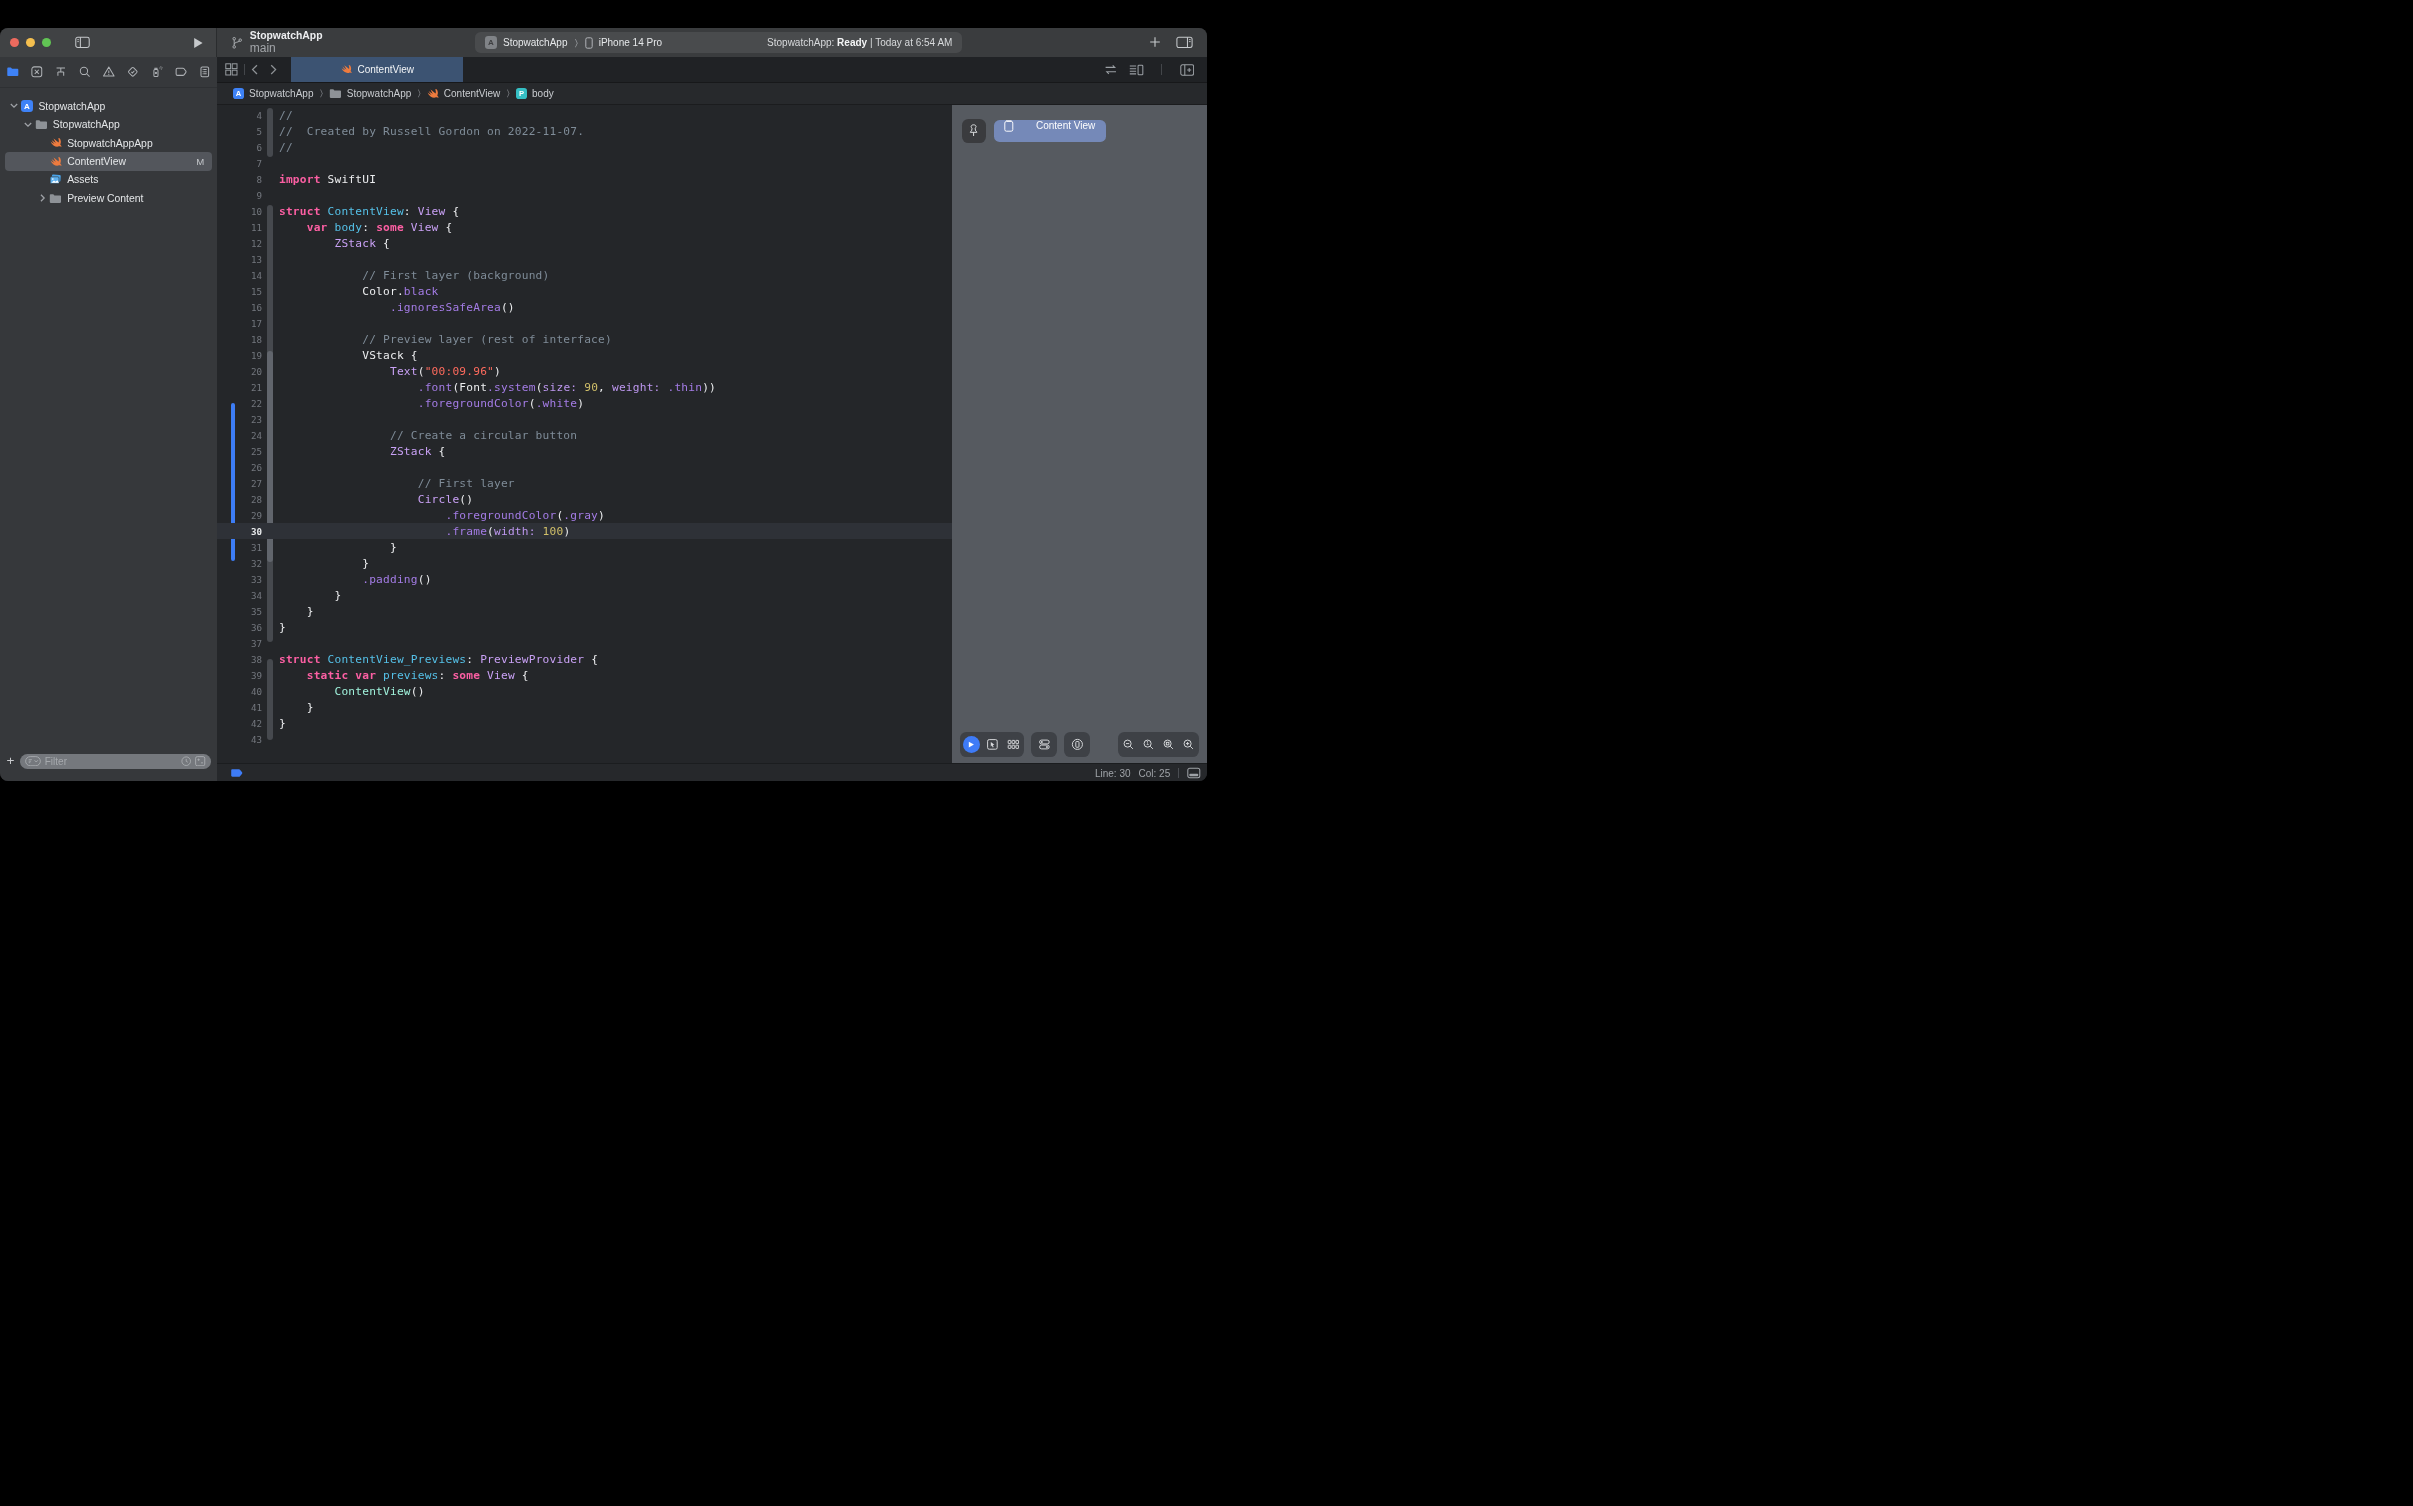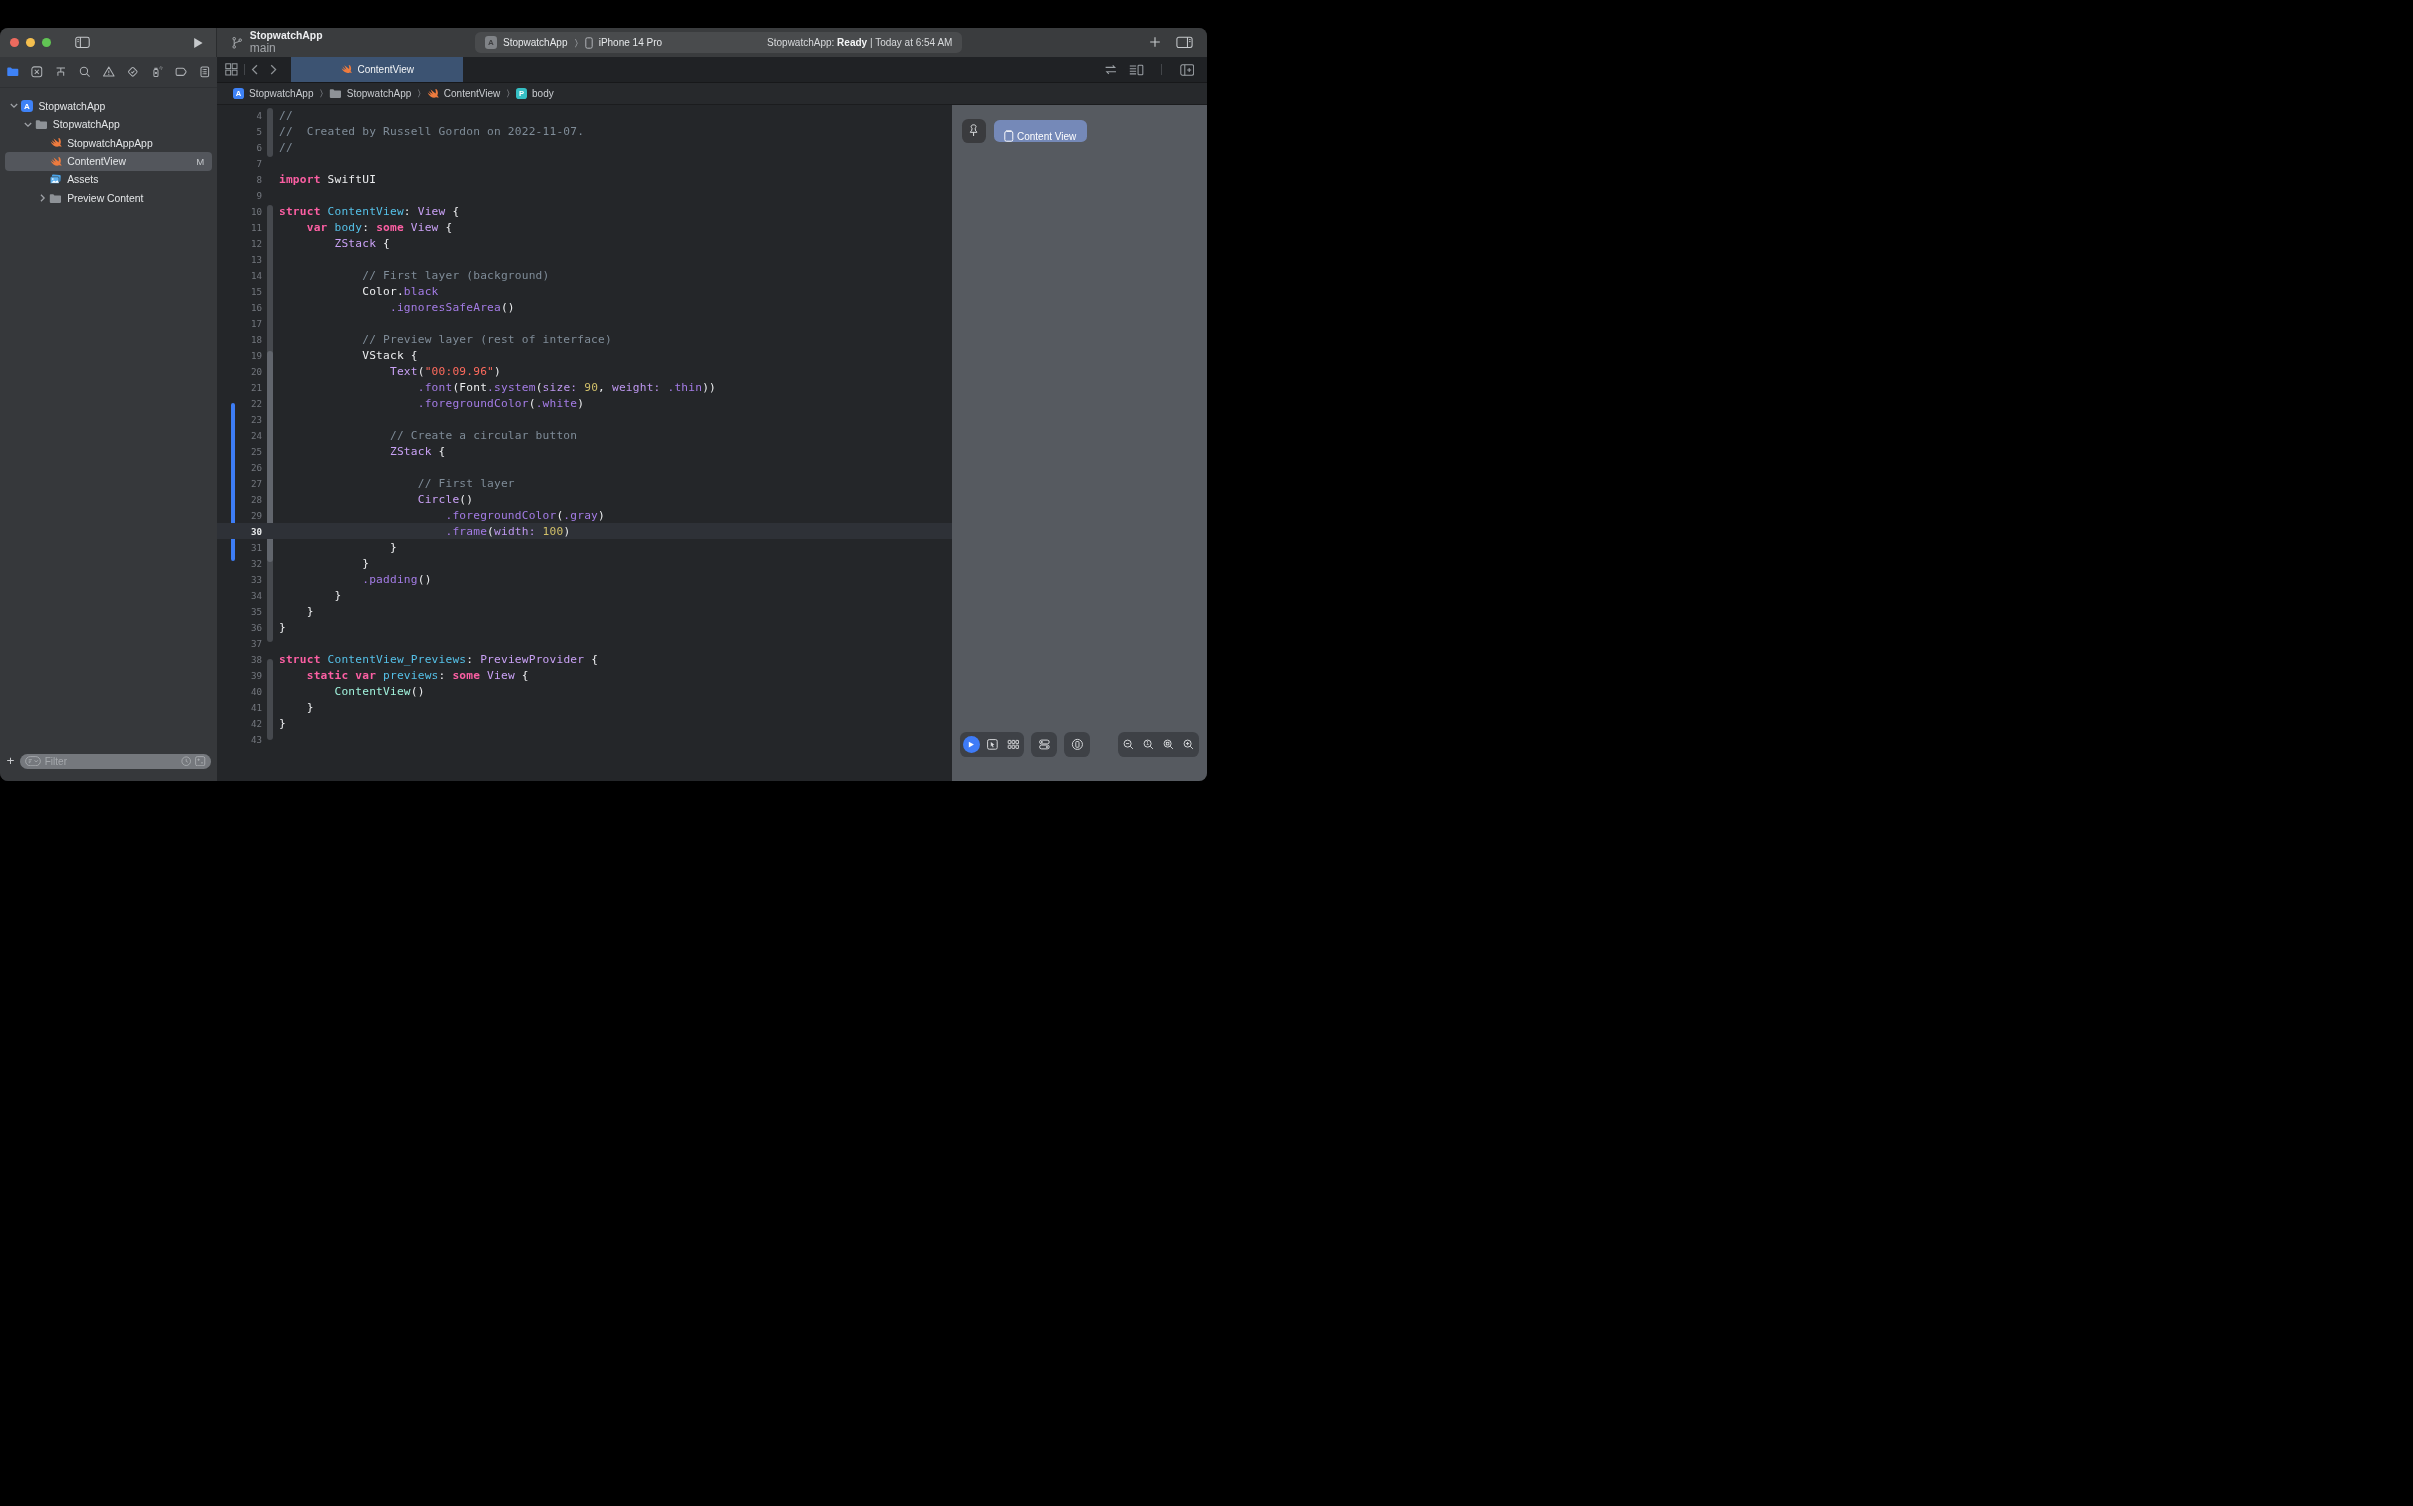--- a/index.html
+++ b/index.html
@@ -64,21 +64,21 @@
   .ct{padding-left:17px;}
   .tk-c{color:#7F8C98}.tk-k{color:#FC5FA3;font-weight:bold}.tk-s{color:#FC6A5D}
   .tk-n{color:#D0BF69}.tk-d{color:#55C1E8}.tk-t{color:#C9A1F5}.tk-f{color:#A47CE6}
   .tk-a{color:#BD97EF}.tk-m{color:#A0F2DC}.tk-p{color:#EDEEF0}
   .ribbon{position:absolute;left:50px;width:6.4px;border-radius:3.2px;background:#46494E;}
   .ribbon.bright{background:#61656C;}
   .changebar{position:absolute;left:13.6px;width:4.8px;border-radius:2.4px;background:#3D7DF5;}
   
   .canvas{width:255px;background:#565A60;position:relative;flex-shrink:0;}
   .pinbtn{position:absolute;left:9.6px;top:13.6px;width:24px;height:24px;border-radius:6.4px;background:#3A3B3E;color:#E4E5E7;display:flex;align-items:center;justify-content:center;}
-  .chip{position:absolute;left:42px;top:15px;height:21.5px;border-radius:5.6px;background:#7589B8;color:#FDFDFE;display:flex;align-items:flex-end;gap:3px;padding:0 10.4px;font-size:10px;}
+  .chip{position:absolute;left:42px;top:15px;height:21.5px;border-radius:5.6px;background:#7589B8;color:#FDFDFE;display:flex;align-items:flex-start;gap:22px;padding:0 10.4px;font-size:10px;}
   .device{position:absolute;left:17px;top:101px;width:222px;height:450px;background:#1A1A1C;border:1.6px solid #48494D;border-radius:34px;box-sizing:border-box;}
   .screen{position:absolute;inset:5.6px;background:#030304;border-radius:27px;overflow:hidden;}
   .island{position:absolute;top:8px;left:50%;transform:translateX(-50%);width:43px;height:12.8px;border-radius:7.2px;background:#141417;border:0.8px solid #1E1E22;}
   .sw-time{position:absolute;top:176px;width:100%;text-align:center;font-size:34px;font-weight:100;color:#F5F5F7;letter-spacing:0.8px;font-stretch:condensed;}
   .sw-circle{position:absolute;top:252px;left:50%;transform:translateX(-50%);width:51px;height:51px;border-radius:50%;background:#97979C;}
   .side-btn{position:absolute;width:3.2px;background:#48494D;border-radius:1.6px;}
   .cv-toolbar{position:absolute;top:627px;left:0;right:0;height:25px;display:flex;align-items:center;padding:0 8px;box-sizing:border-box;}
   .cv-group{height:25px;background:#3E4146;border-radius:6.4px;display:flex;align-items:center;justify-content:space-evenly;color:#D8DADC;}
   .cv-btn{display:flex;align-items:center;justify-content:center;width:20px;}
   .play-circle{width:17px;height:17px;border-radius:50%;background:#3E7BF7;display:flex;align-items:center;justify-content:center;color:#fff;}
@@ -553,16 +553,34 @@
                     <line x1="10.4" y1="10.4" x2="13.6" y2="13.6"></line>
                     <line x1="5" y1="7" x2="9" y2="7"></line>
                     <line x1="7" y1="5" x2="7" y2="9"></line>
                   </svg>
                 </span>
               </div>
           </div>
         </div>
       </div>
 
+      <div class="statusbar">
+        <span>
+          <svg width="13.6" height="11.2" viewBox="0 0 17 14">
+              <path d="M3 1.5h8.2c.5 0 1 .25 1.3.65l2.6 3.2c.4.5.4 1.2 0 1.7l-2.6 3.2c-.3.4-.8.65-1.3.65H3c-.9 0-1.5-.7-1.5-1.5V3c0-.8.6-1.5 1.5-1.5z" fill="#3E7CF6"></path>
+            </svg>
+        </span>
+        <span class="sb-right">
+          <span>Line: 30</span>
+          <span>Col: 25</span>
+          <span class="sb-div"></span>
+          <span>
+            <svg width="13.6" height="12" viewBox="0 0 17 15">
+                <rect x="1" y="1.5" width="15" height="12" rx="2.5" fill="none" stroke="#9EA2A7" stroke-width="1.3"></rect>
+                <rect x="3" y="8.5" width="11" height="3" rx="1" fill="#9EA2A7"></rect>
+              </svg>
+          </span>
+        </span>
+      </div>
     </div>
   </div>
 </div>
 
 
 </body></html>

